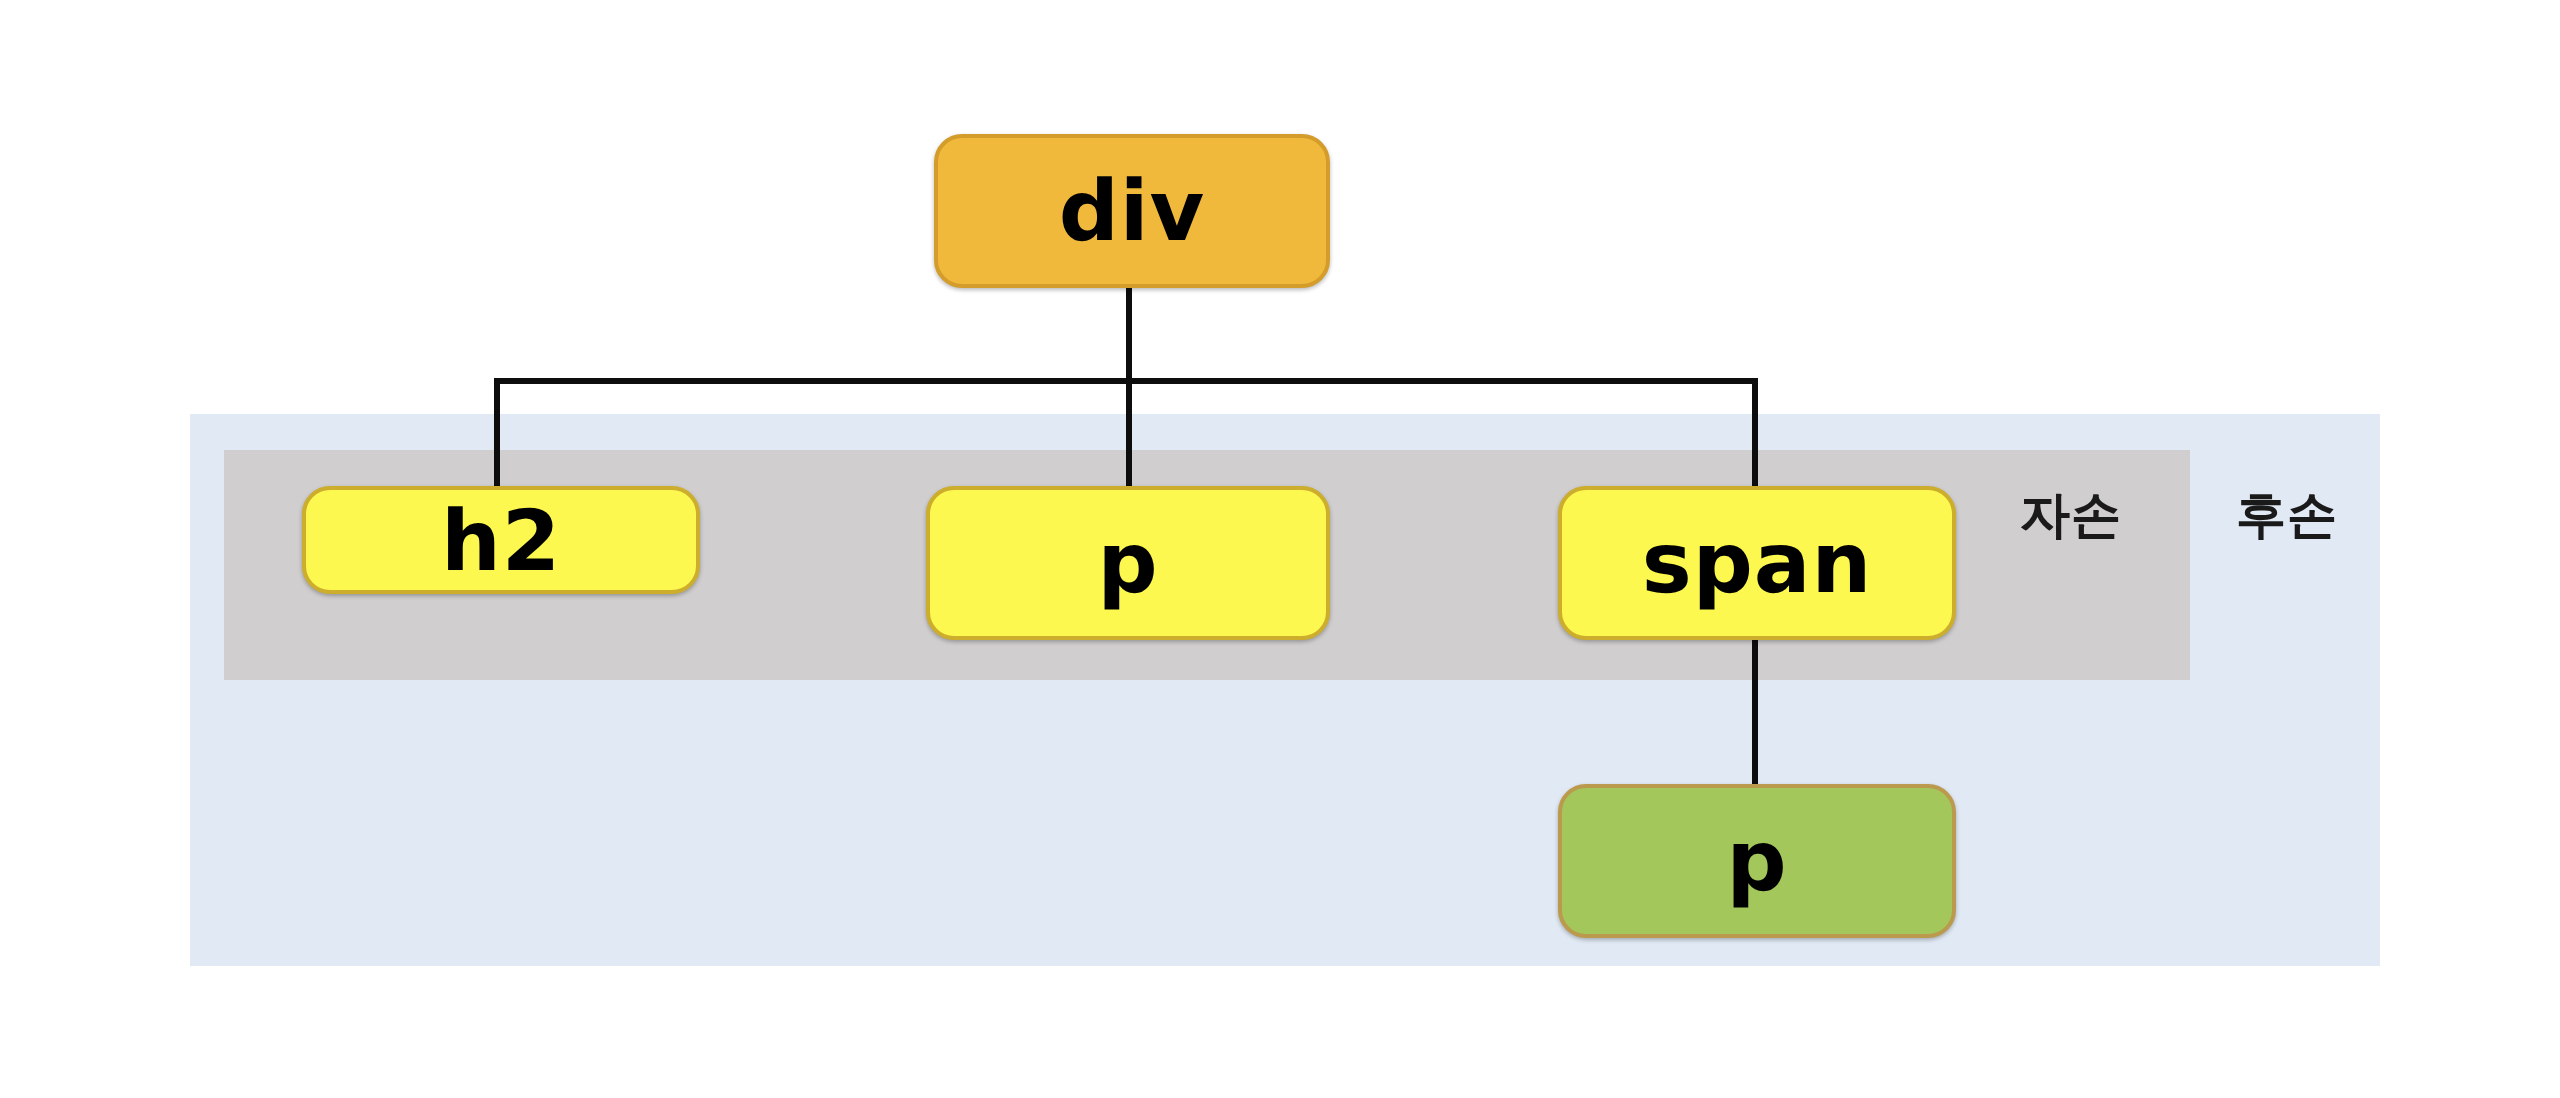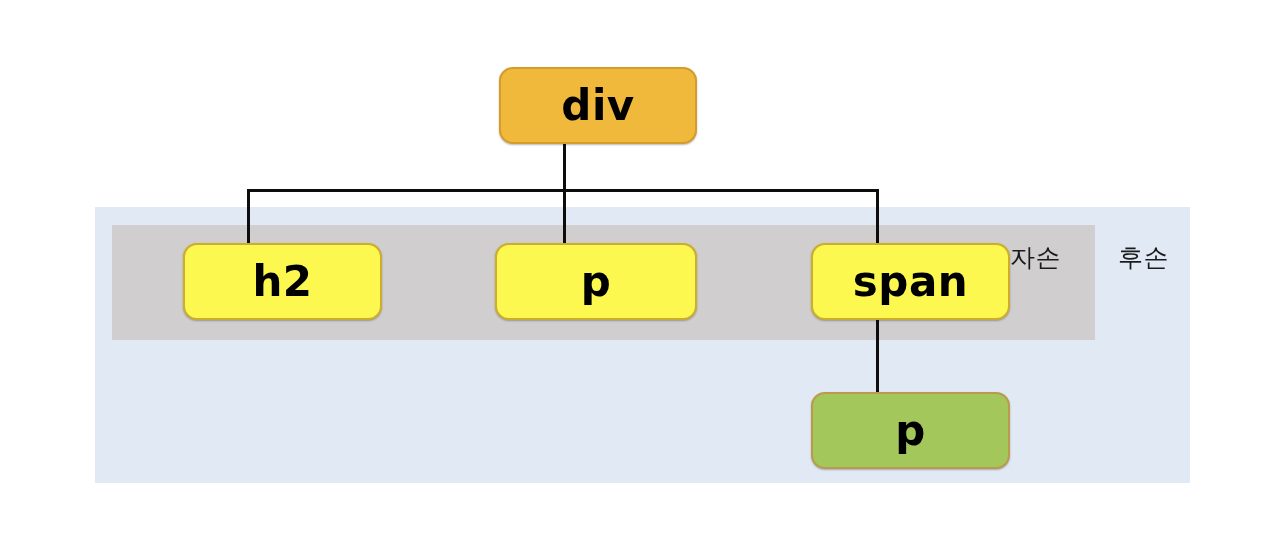--- a/index.html
+++ b/index.html
@@ -40,21 +40,21 @@
     top: 225px;
     width: 983px;
     height: 115px;
     background: #d0cece;
   }
 
   
   .band-label {
     position: absolute;
     font-size: 25px;
-    font-weight: 400;
+    font-weight: 700;
     color: #1a1a1a;
     letter-spacing: 0.5px;
     white-space: nowrap;
     line-height: 1;
   }
   .label-child     { left: 1010px; top: 245px; }
   .label-descendant{ left: 1106px; top: 245px; margin-left: 12px; }
 
   
   #connectors {
@@ -80,30 +80,29 @@
     border-radius: 14px;
     border: 2px solid;
     display: flex;
     align-items: center;
     justify-content: center;
     font-size: 42px;
     font-weight: bold;
     color: #000000;
     letter-spacing: 0.5px;
     box-shadow: 0 1px 2px rgba(0,0,0,0.28);
-    margin-left: 32px;
   }
 
   .node-div {
     left: 467px;  top: 67px;   width: 198px; height: 77px;
     background: #f0b93b;
     border-color: #d49c2a;
   }
   .node-h2 {
-    left: 151px;  top: 243px;  width: 199px; height: 77px;
+    left: 151px;  top: 243px;  width: 199px; height: 54px;
     background: #fcf84f;
     border-color: #ccae2c;
   }
   .node-p-mid {
     left: 463px;  top: 243px;  width: 202px; height: 77px;
     background: #fcf84f;
     border-color: #ccae2c;
   }
   .node-span {
     left: 779px;  top: 243px;  width: 199px; height: 77px;

